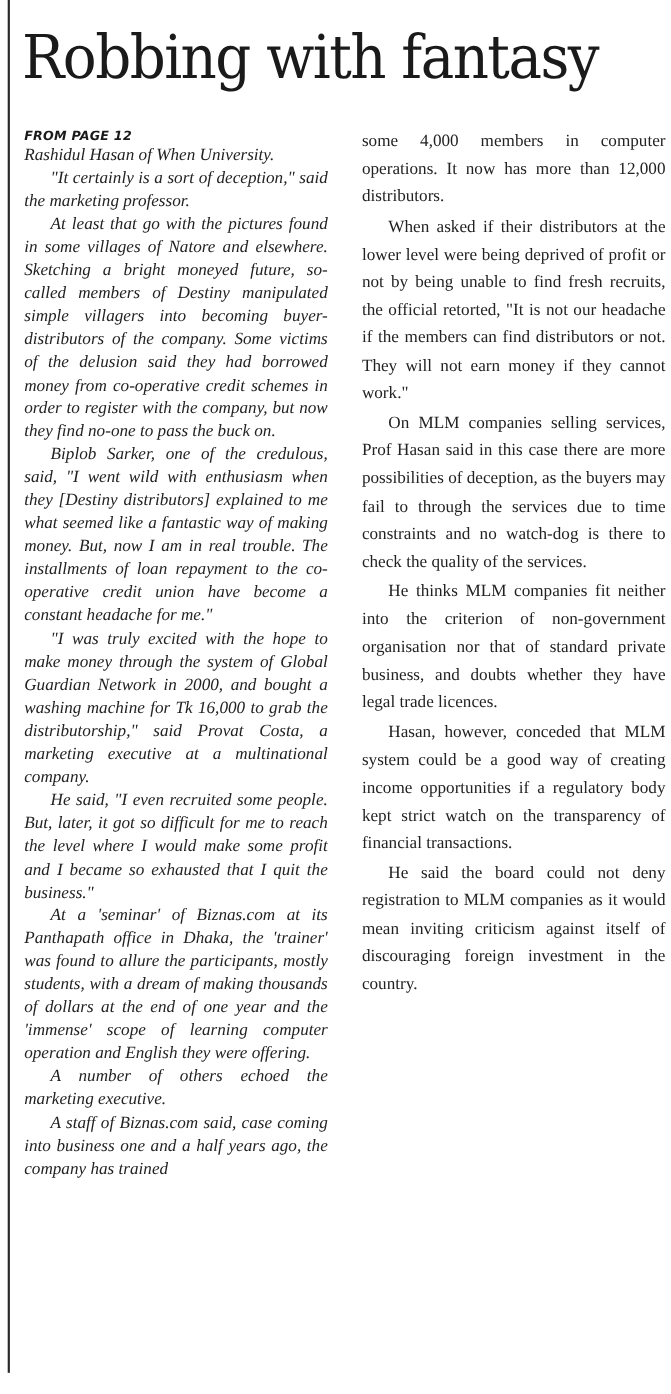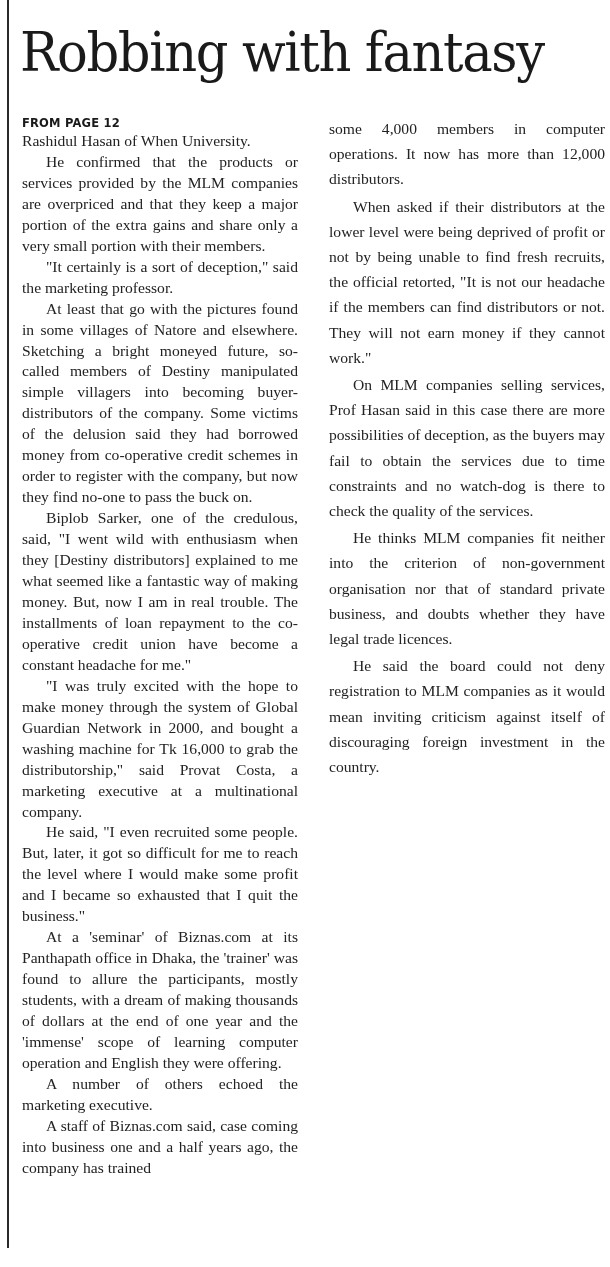--- a/index.html
+++ b/index.html
@@ -5,47 +5,47 @@
   html, body { margin:0; padding:0; background:#ffffff; }
   body { width:610px; height:1267px; position:relative; overflow:hidden; color:#1e1e1e; }
   .rule { position:absolute; left:7px; top:0; width:2px; height:1248px; background:#2a2a2a; }
   .headline {
     position:absolute; left:20px; top:14px; width:580px;
     font-family:"DejaVu Serif", serif; font-size:55px; line-height:76px;
     letter-spacing:-1.5px; color:#1a1a1a; white-space:nowrap; margin:0; font-weight:normal;
     transform-origin:left top; transform:scaleX(0.93);
   }
   .col { position:absolute; top:116px; font-family:"Liberation Serif", serif; font-size:15.6px; color:#222; }
-  .col1 { left:22px; width:276px; line-height:20.95px; }
+  .col1 { left:22px; width:276px; line-height:20.95px;font-style:italic; }
   .col2 { left:329px; width:276px; top:116px; line-height:25.2px; }
   .kicker { font-family:"DejaVu Sans", sans-serif; font-weight:bold; font-size:11.5px; line-height:15px; letter-spacing:0.2px; color:#1a1a1a; margin:0; }
   .col p { margin:0; text-align:justify; text-indent:24px; }
   .col p.noindent { text-indent:0; }
   .col2 p { margin:0 0 2px 0; }
 </style>
 </head>
 <body>
 
 <div class="rule"></div>
 
 <h1 class="headline">Robbing with fantasy</h1>
 
 <div class="col col1">
   <div class="kicker">FROM PAGE 12</div>
   <p class="noindent">Rashidul Hasan of When University.</p>
-  <p>He confirmed that the products or services provided by the MLM companies are overpriced and that they keep a major portion of the extra gains and share only a very small portion with their members.</p>
   <p>"It certainly is a sort of deception," said the marketing professor.</p>
   <p>At least that go with the pictures found in some villages of Natore and elsewhere. Sketching a bright moneyed future, so-called members of Destiny manipulated simple villagers into becoming buyer-distributors of the company. Some victims of the delusion said they had borrowed money from co-operative credit schemes in order to register with the company, but now they find no-one to pass the buck on.</p>
   <p>Biplob Sarker, one of the credulous, said, "I went wild with enthusiasm when they [Destiny distributors] explained to me what seemed like a fantastic way of making money. But, now I am in real trouble. The installments of loan repayment to the co-operative credit union have become a constant headache for me."</p>
   <p>"I was truly excited with the hope to make money through the system of Global Guardian Network in 2000, and bought a washing machine for Tk 16,000 to grab the distributorship," said Provat Costa, a marketing executive at a multinational company.</p>
   <p>He said, "I even recruited some people. But, later, it got so difficult for me to reach the level where I would make some profit and I became so exhausted that I quit the business."</p>
   <p>At a 'seminar' of Biznas.com at its Panthapath office in Dhaka, the 'trainer' was found to allure the participants, mostly students, with a dream of making thousands of dollars at the end of one year and the 'immense' scope of learning computer operation and English they were offering.</p>
   <p>A number of others echoed the marketing executive.</p>
   <p>A staff of Biznas.com said, case coming into business one and a half years ago, the company has trained</p>
 </div>
 
 <div class="col col2">
   <p class="noindent">some 4,000 members in computer operations. It now has more than 12,000 distributors.</p>
   <p>When asked if their distributors at the lower level were being deprived of profit or not by being unable to find fresh recruits, the official retorted, "It is not our headache if the members can find distributors or not. They will not earn money if they cannot work."</p>
-  <p>On MLM companies selling services, Prof Hasan said in this case there are more possibilities of deception, as the buyers may fail to obtain the services due to time constraints and no watch-dog is there to check the quality of the services.</p>
+  <p>On MLM companies selling services, Prof Hasan said in this case there are more possibilities of deception, as the buyers may fail to through the services due to time constraints and no watch-dog is there to check the quality of the services.</p>
   <p>He thinks MLM companies fit neither into the criterion of non-government organisation nor that of standard private business, and doubts whether they have legal trade licences.</p>
+  <p>Hasan, however, conceded that MLM system could be a good way of creating income opportunities if a regulatory body kept strict watch on the transparency of financial transactions.</p>
   <p>He said the board could not deny registration to MLM companies as it would mean inviting criticism against itself of discouraging foreign investment in the country.</p>
 </div>
 
 </body></html>

